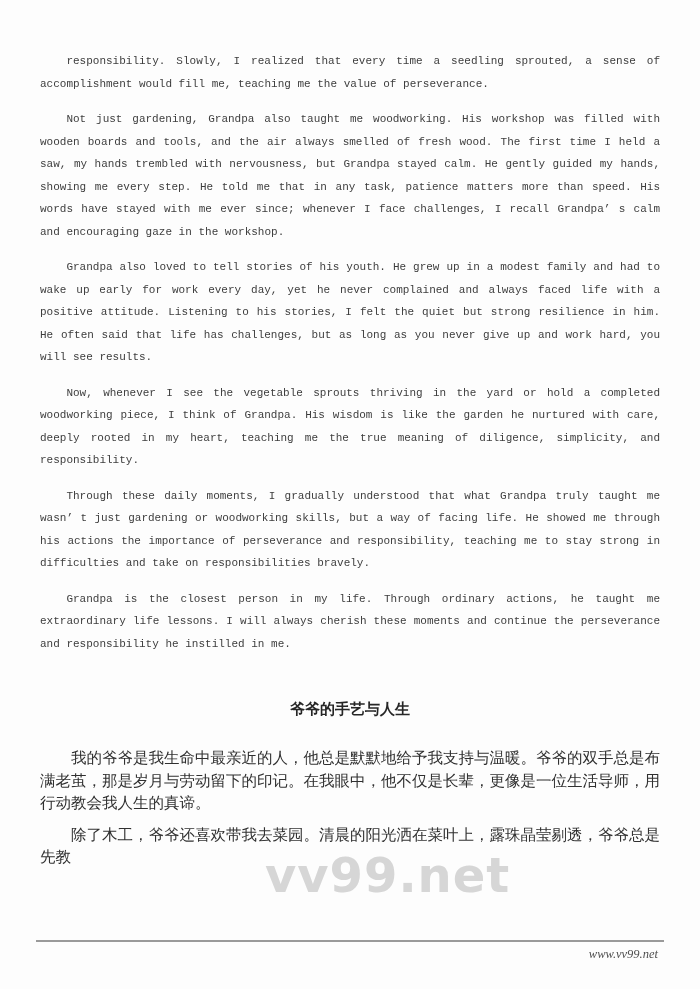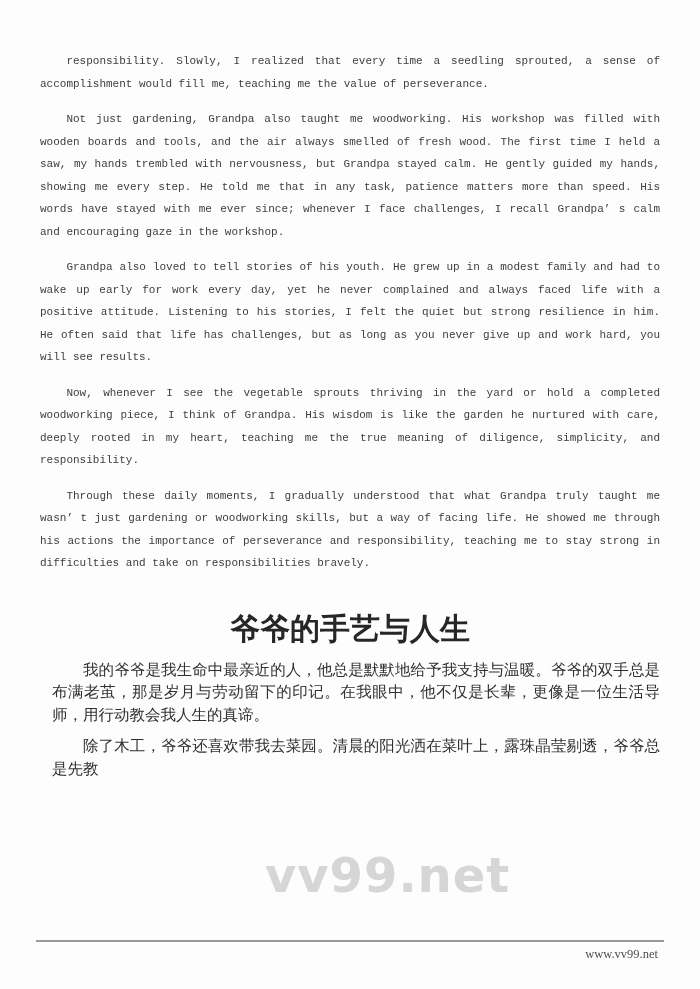--- a/index.html
+++ b/index.html
@@ -41,70 +41,72 @@
     font-family: "Liberation Mono", "DejaVu Sans Mono", monospace;
     font-size: 11px;
     line-height: 22.5px;
     color: #3d3d3d;
     text-align: justify;
     text-indent: 4ch;
     margin: 0 0 13px 0;
   }
   .cn-title {
     font-family: "Liberation Serif", "DejaVu Serif", serif;
-    font-size: 30px;
+    font-size: 15px;
     font-weight: 700;
     line-height: 28px;
     color: #262626;
     text-align: center;
-    margin: 40px 0 16px 0;
+    margin: 40px 0 24px 0;
   }
   .cn-paragraph {
     font-family: "Liberation Serif", "DejaVu Serif", serif;
     font-size: 15.5px;
     line-height: 22.5px;
     color: #303030;
     text-align: justify;
     text-indent: 2em;
-    margin: 0 0 9px 12px;
+    margin: 0 0 9px 0;
   }
   .footer-rule {
     position: absolute;
     left: 36px;
     right: 36px;
     top: 940px;
     height: 2px;
     background: #9a9a9a;
     z-index: 2;
   }
   .footer-url {
     position: absolute;
     right: 42px;
     top: 947px;
     z-index: 2;
     font-family: "Liberation Serif", "DejaVu Serif", serif;
+    font-style: italic;
     font-size: 12.5px;
     color: #4f4f4f;
   }
 </style>
 </head>
 <body>
 
 <div class="page">
 
   <div class="watermark">vv99.net</div>
 
   <div class="content">
 
     <section>
       <p class="en-paragraph">responsibility. Slowly, I realized that every time a seedling sprouted, a sense of accomplishment would fill me, teaching me the value of perseverance.</p>
       <p class="en-paragraph">Not just gardening, Grandpa also taught me woodworking. His workshop was filled with wooden boards and tools, and the air always smelled of fresh wood. The first time I held a saw, my hands trembled with nervousness, but Grandpa stayed calm. He gently guided my hands, showing me every step. He told me that in any task, patience matters more than speed. His words have stayed with me ever since; whenever I face challenges, I recall Grandpa’ s calm and encouraging gaze in the workshop.</p>
       <p class="en-paragraph">Grandpa also loved to tell stories of his youth. He grew up in a modest family and had to wake up early for work every day, yet he never complained and always faced life with a positive attitude. Listening to his stories, I felt the quiet but strong resilience in him. He often said that life has challenges, but as long as you never give up and work hard, you will see results.</p>
       <p class="en-paragraph">Now, whenever I see the vegetable sprouts thriving in the yard or hold a completed woodworking piece, I think of Grandpa. His wisdom is like the garden he nurtured with care, deeply rooted in my heart, teaching me the true meaning of diligence, simplicity, and responsibility.</p>
       <p class="en-paragraph">Through these daily moments, I gradually understood that what Grandpa truly taught me wasn’ t just gardening or woodworking skills, but a way of facing life. He showed me through his actions the importance of perseverance and responsibility, teaching me to stay strong in difficulties and take on responsibilities bravely.</p>
+      <p class="en-paragraph">Grandpa is the closest person in my life. Through ordinary actions, he taught me extraordinary life lessons. I will always cherish these moments and continue the perseverance and responsibility he instilled in me.</p>
     </section>
 
     <h1 class="cn-title">爷爷的手艺与人生</h1>
 
     <section>
       <p class="cn-paragraph">我的爷爷是我生命中最亲近的人，他总是默默地给予我支持与温暖。爷爷的双手总是布满老茧，那是岁月与劳动留下的印记。在我眼中，他不仅是长辈，更像是一位生活导师，用行动教会我人生的真谛。</p>
       <p class="cn-paragraph">除了木工，爷爷还喜欢带我去菜园。清晨的阳光洒在菜叶上，露珠晶莹剔透，爷爷总是先教</p>
     </section>
 
   </div>

